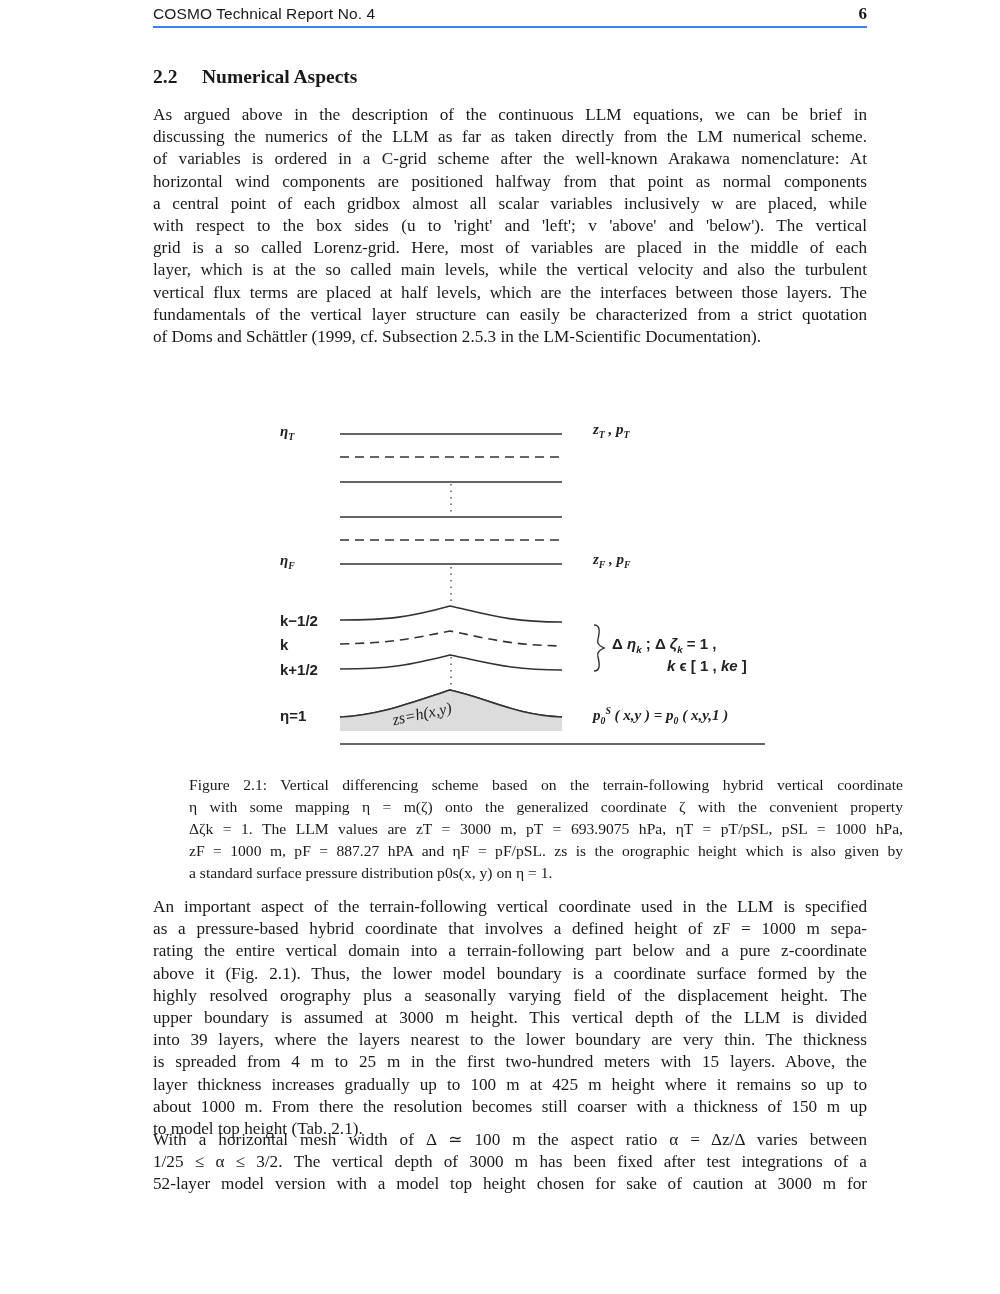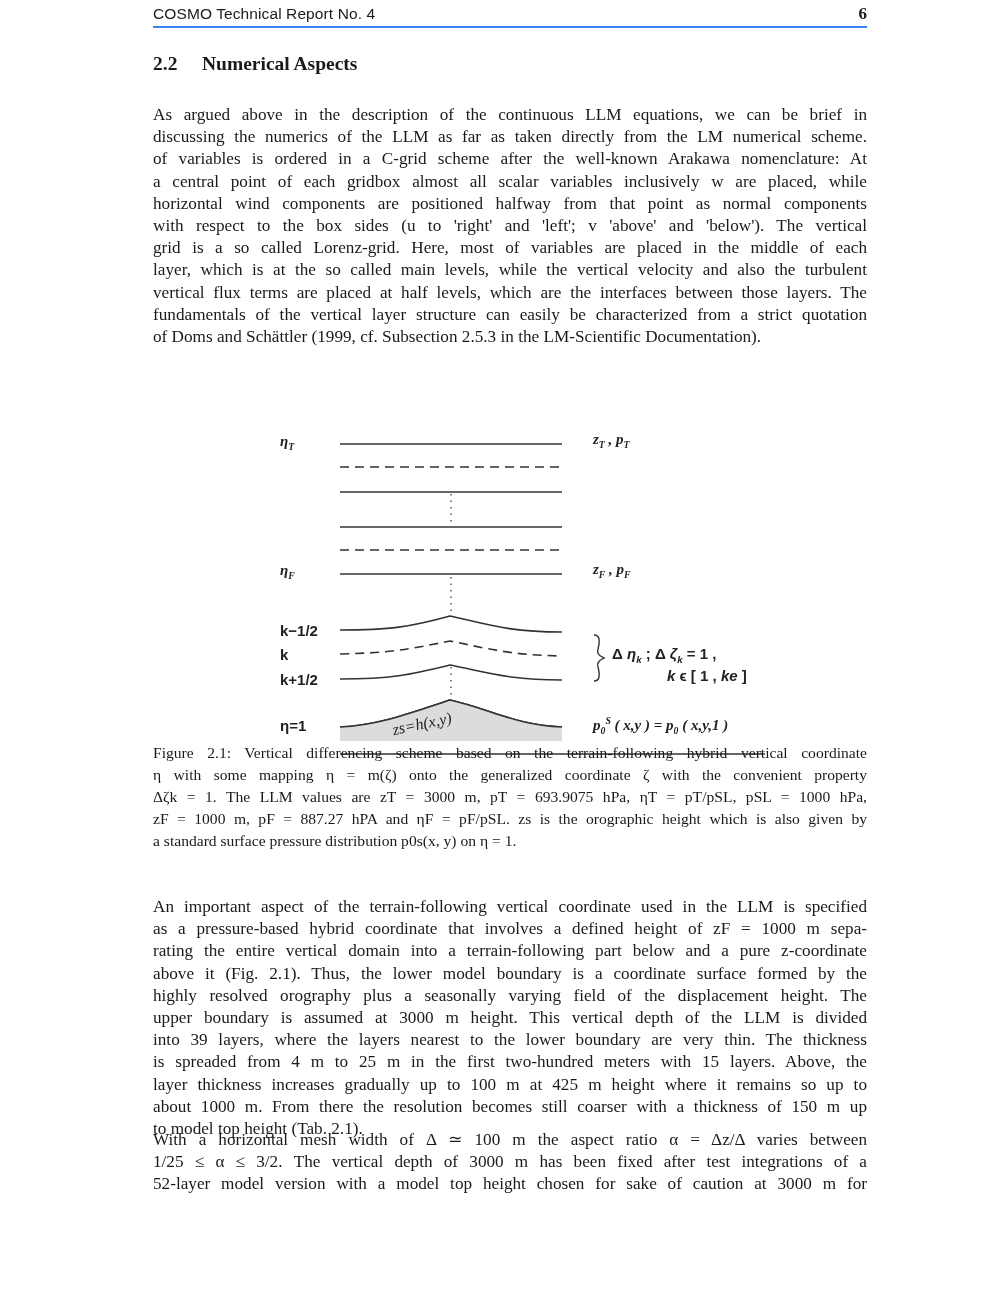--- a/index.html
+++ b/index.html
@@ -3,30 +3,30 @@
   <meta charset="utf-8">
   <style>
     html, body { margin: 0; padding: 0; background: #ffffff; }
     body { width: 1000px; height: 1294px; position: relative; overflow: hidden; color: #1a1a1a;
            font-family: "Liberation Serif", "DejaVu Serif", serif; }
     .header { position: absolute; left: 153px; top: 4px; width: 714px; height: 22px;
               border-bottom: 2px solid #3b82f6; }
     .header .left { position: absolute; left: 0; top: 1px; font-family: "Liberation Sans", "DejaVu Sans", sans-serif;
                     font-size: 15.5px; letter-spacing: 0.1px; }
     .header .right { position: absolute; right: 0; top: 0px; font-weight: bold; font-size: 17px; }
-    .section-title { position: absolute; left: 153px; top: 53px; font-size: 19.5px; font-weight: bold; }
+    .section-title { position: absolute; left: 153px; top: 66px; font-size: 19.5px; font-weight: bold; }
     .section-title .num { display: inline-block; width: 49px; }
     .para { position: absolute; left: 153px; width: 714px; font-size: 17.2px; line-height: 22.2px;
             text-align: justify; margin: 0; }
     .para .line { display: block; text-align: justify; text-align-last: justify; white-space: nowrap; height: 22.2px; }
     .para .line.last { text-align-last: left; }
     .caption { position: absolute; left: 153px; width: 714px; font-size: 15.6px; line-height: 22px; margin: 0; }
     .caption .line { display: block; text-align: justify; text-align-last: justify; white-space: nowrap; height: 22px; }
     .caption .line.last { text-align-last: left; }
-    .figure { position: absolute; left: 260px; top: 417px; width: 520px; height: 345px; text-align: right; }
+    .figure { position: absolute; left: 260px; top: 407px; width: 520px; height: 345px; text-align: right; }
     .figure svg { position: absolute; left: 0; top: 0; }
     .fig-label { position: absolute; font-family: "Liberation Sans", "DejaVu Sans", sans-serif;
                  font-size: 15px; font-weight: bold; color: #222; white-space: nowrap; }
     .fig-label.it { font-style: italic; font-family: "Liberation Serif", "DejaVu Serif", serif; }
     sub, sup { font-size: 65%; }
   </style>
 </head>
 <body>
 
 <div class="header">
@@ -35,22 +35,22 @@
 </div>
 
 <div class="section-title">
   <span class="num">2.2</span><span>Numerical Aspects</span>
 </div>
 
 <div class="para" style="top:104px;">
   <span class="line">As argued above in the description of the continuous LLM equations, we can be brief in</span>
   <span class="line">discussing the numerics of the LLM as far as taken directly from the LM numerical scheme.</span>
   <span class="line">of variables is ordered in a C-grid scheme after the well-known Arakawa nomenclature: At</span>
+  <span class="line">horizontal wind components are positioned halfway from that point as normal components</span>
   <span class="line">a central point of each gridbox almost all scalar variables inclusively w are placed, while</span>
-  <span class="line">horizontal wind components are positioned halfway from that point as normal components</span>
   <span class="line">with respect to the box sides (u to 'right' and 'left'; v 'above' and 'below').  The vertical</span>
   <span class="line">grid is a so called Lorenz-grid.  Here, most of variables are placed in the middle of each</span>
   <span class="line">layer, which is at the so called main levels, while the vertical velocity and also the turbulent</span>
   <span class="line">vertical flux terms are placed at half levels, which are the interfaces between those layers.  The</span>
   <span class="line">fundamentals of the vertical layer structure can easily be characterized from a strict quotation</span>
   <span class="line last">of Doms and Schättler (1999, cf. Subsection 2.5.3 in the LM-Scientific Documentation).</span>
 </div>
 
 <div class="figure">
   <svg width="520" height="345" viewBox="0 0 520 345">
@@ -95,21 +95,21 @@
   <span class="fig-label" style="left:20px;top:300px;">η=1</span>
 
   <span class="fig-label it" style="left:333px;top:14px;">z<sub>T</sub> , p<sub>T</sub></span>
   <span class="fig-label it" style="left:333px;top:144px;">z<sub>F</sub> , p<sub>F</sub></span>
   <span class="fig-label" style="left:352px;top:228px;">Δ <i>η<sub>k</sub></i> ; Δ <i>ζ<sub>k</sub></i> = 1 ,</span>
   <span class="fig-label" style="left:407px;top:250px;"><i>k</i> ϵ [ 1 , <i>ke</i> ]</span>
   <span class="fig-label it" style="left:333px;top:298px;">p<sub>0</sub><sup>S</sup> ( x,y ) = p<sub>0</sub> ( x,y,1 )</span>
   <span class="fig-label it" style="left:132px;top:298px;transform:rotate(-12deg);font-weight:normal;font-size:16px;">zs=h(x,y)</span>
 </div>
 
-<div class="caption" style="top:742px;">
+<div class="caption" style="top:774px;margin-left:36px;">
   <span class="line">Figure 2.1:  Vertical differencing scheme based on the terrain-following hybrid vertical coordinate</span>
   <span class="line">η with some mapping η = m(ζ) onto the generalized coordinate ζ with the convenient property</span>
   <span class="line">Δζk = 1.  The LLM values are zT = 3000 m, pT = 693.9075 hPa, ηT = pT/pSL, pSL = 1000 hPa,</span>
   <span class="line">zF = 1000 m, pF = 887.27 hPA and ηF = pF/pSL.  zs is the orographic height which is also given by</span>
   <span class="line last">a standard surface pressure distribution p0s(x, y) on η = 1.</span>
 </div>
 
 <div class="para" style="top:872px;margin-top:24px;">
   <span class="line">An important aspect of the terrain-following vertical coordinate used in the LLM is specified</span>
   <span class="line">as a pressure-based hybrid coordinate that involves a defined height of zF = 1000 m sepa-</span>

